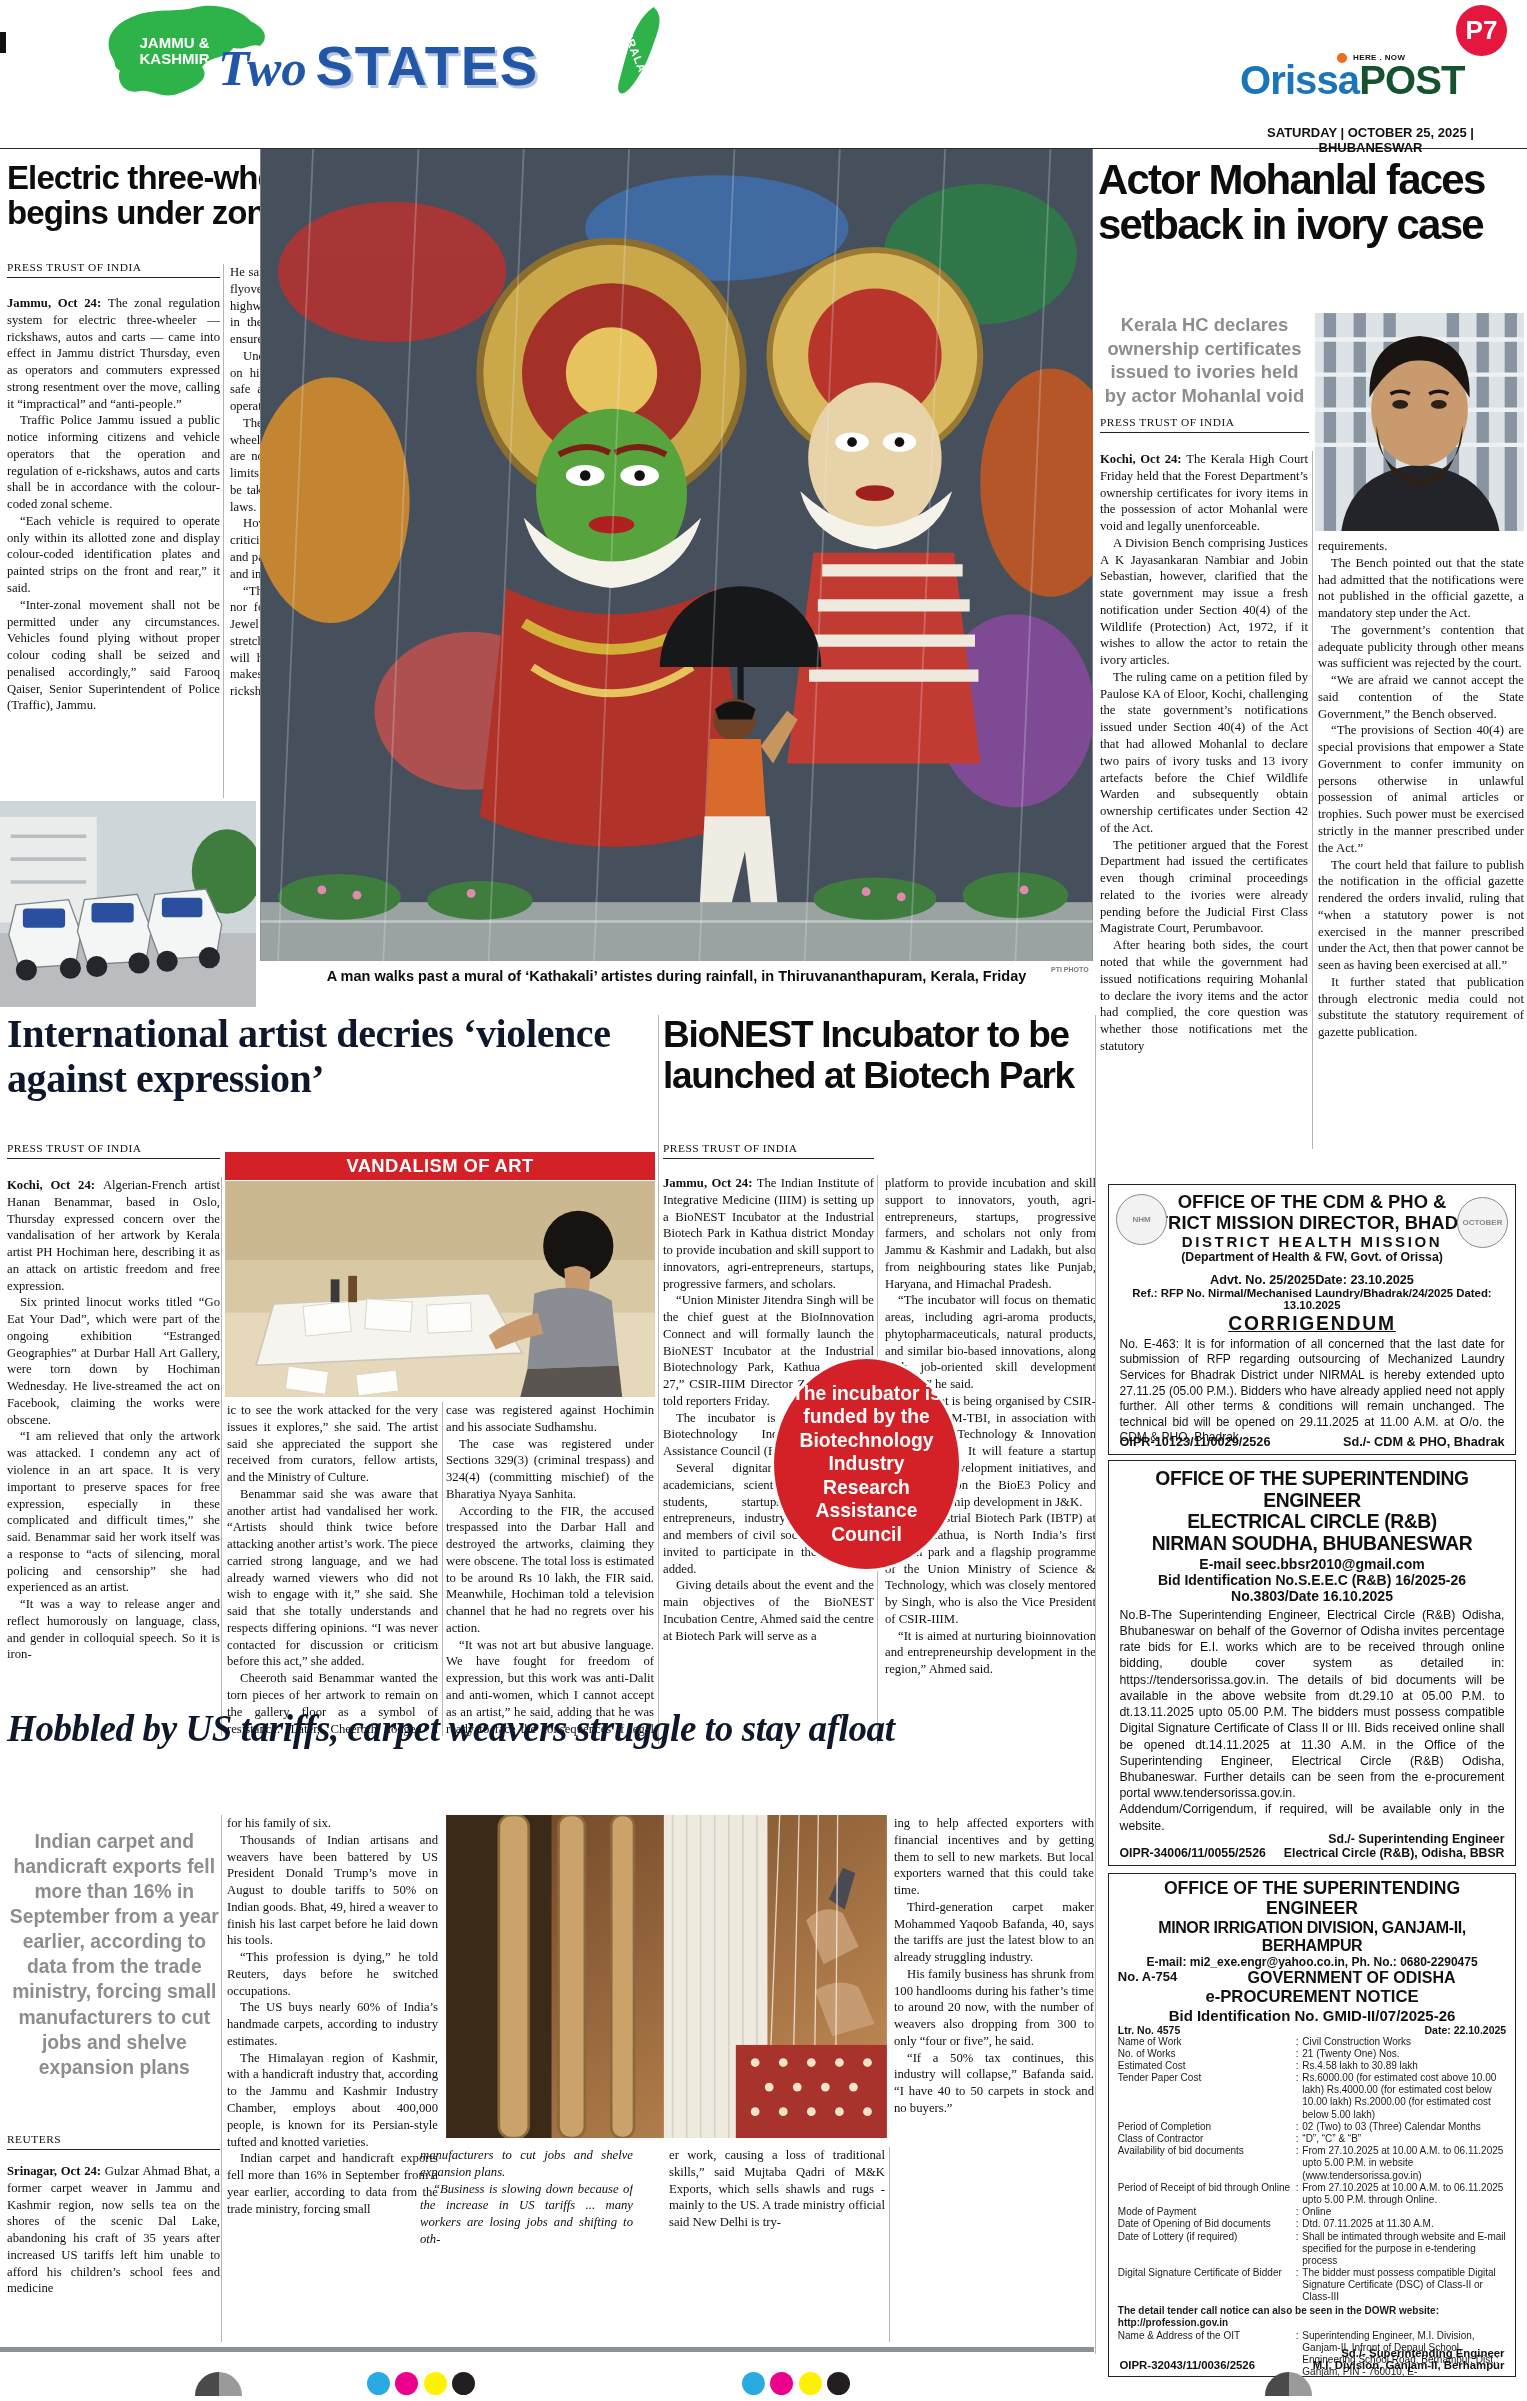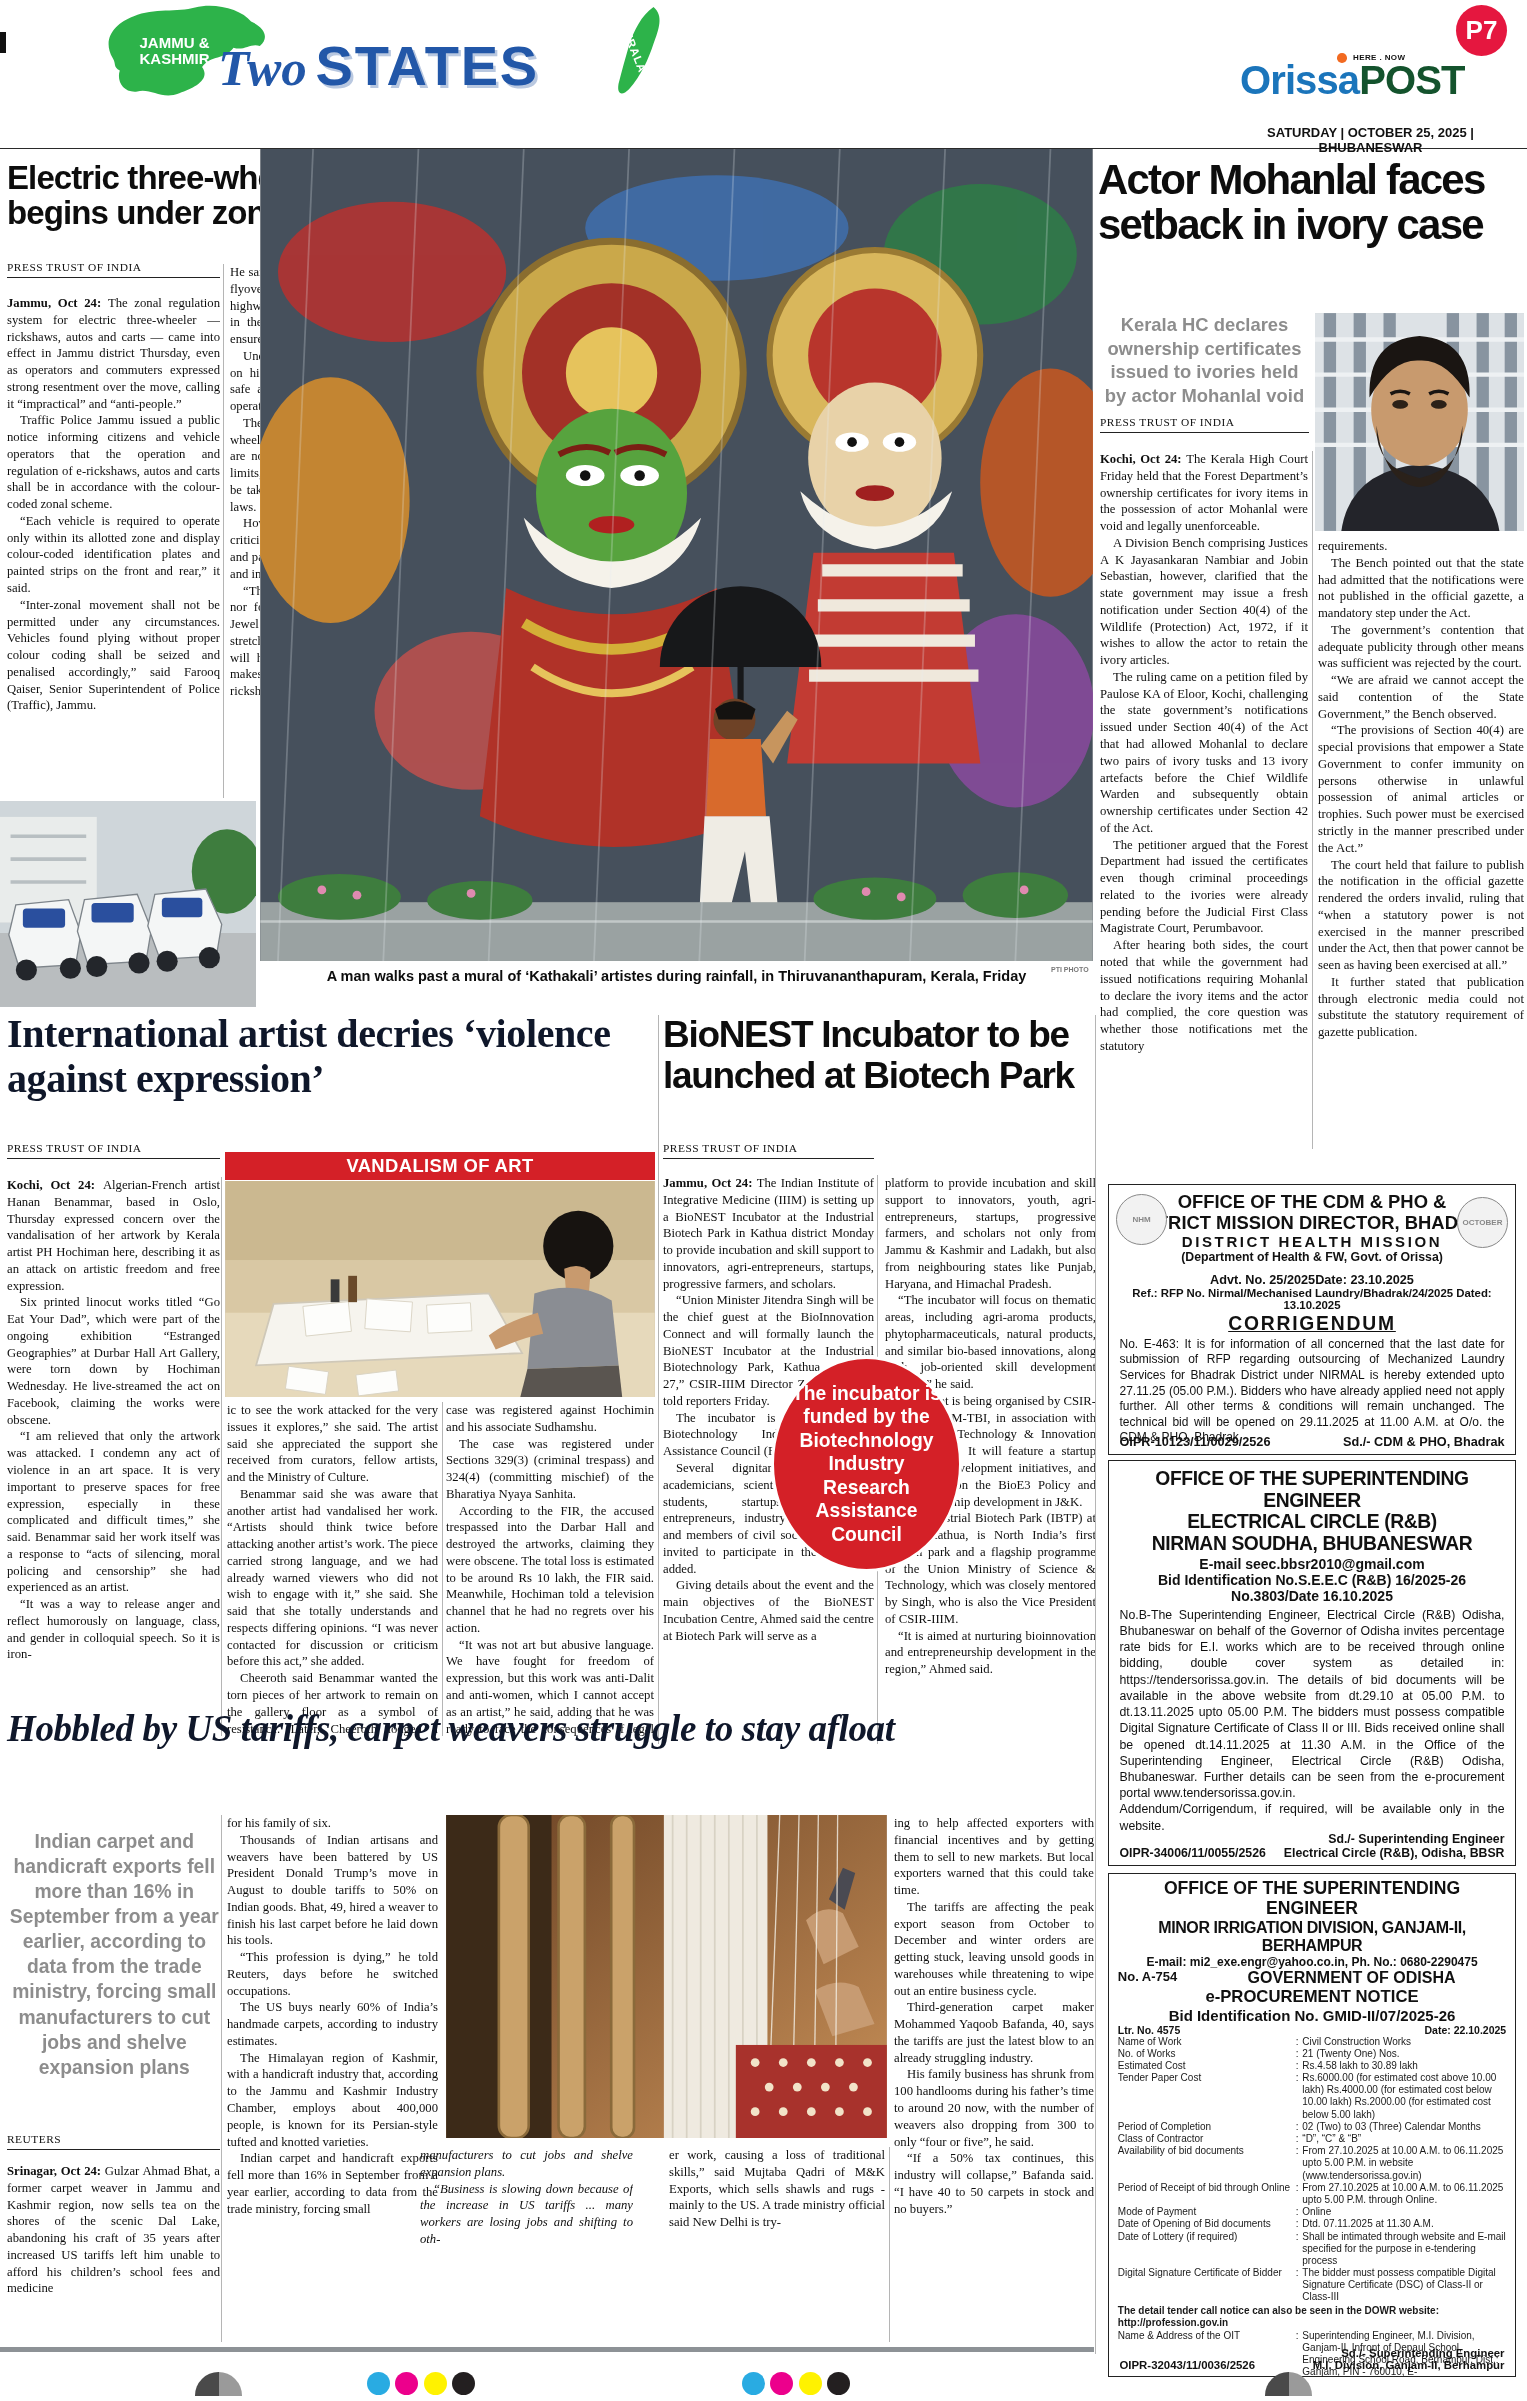--- a/index.html
+++ b/index.html
@@ -465,21 +465,20 @@
   </div>
   <div class="abs coltext" id="c-col3">
       <p>manufacturers to cut jobs and shelve expansion plans.</p>
       <p>“Business is slowing down because of the increase in US tariffs ... many workers are losing jobs and shifting to oth-</p>
     </div>
   <div class="abs coltext" id="c-col4">
       <p>er work, causing a loss of traditional skills,” said Mujtaba Qadri of M&amp;K Exports, which sells shawls and rugs - mainly to the US. A trade ministry official said New Delhi is try-</p>
     </div>
   <div class="abs coltext" id="c-col5">
       <p>ing to help affected exporters with financial incentives and by getting them to sell to new markets. But local exporters warned that this could take time.</p>
-      <p>The tariffs are affecting the peak export season from October to December and winter orders are getting stuck, leaving unsold goods in warehouses while threatening to wipe out an entire business cycle.</p>
       <p>Third-generation carpet maker Mohammed Yaqoob Bafanda, 40, says the tariffs are just the latest blow to an already struggling industry.</p>
       <p>His family business has shrunk from 100 handlooms during his father’s time to around 20 now, with the number of weavers also dropping from 300 to only “four or five”, he said.</p>
       <p>“If a 50% tax continues, this industry will collapse,” Bafanda said. “I have 40 to 50 carpets in stock and no buyers.”</p>
     </div>
   <div class="abs vrule" id="c-rule1"></div>
   <div class="abs vrule" id="c-rule2"></div>
   <div class="abs" id="c-bottombar"></div>
 
   <div class="ad" id="ad1">
     <div class="logo-circle" style="left:7px;top:8.8px;">NHM</div>

